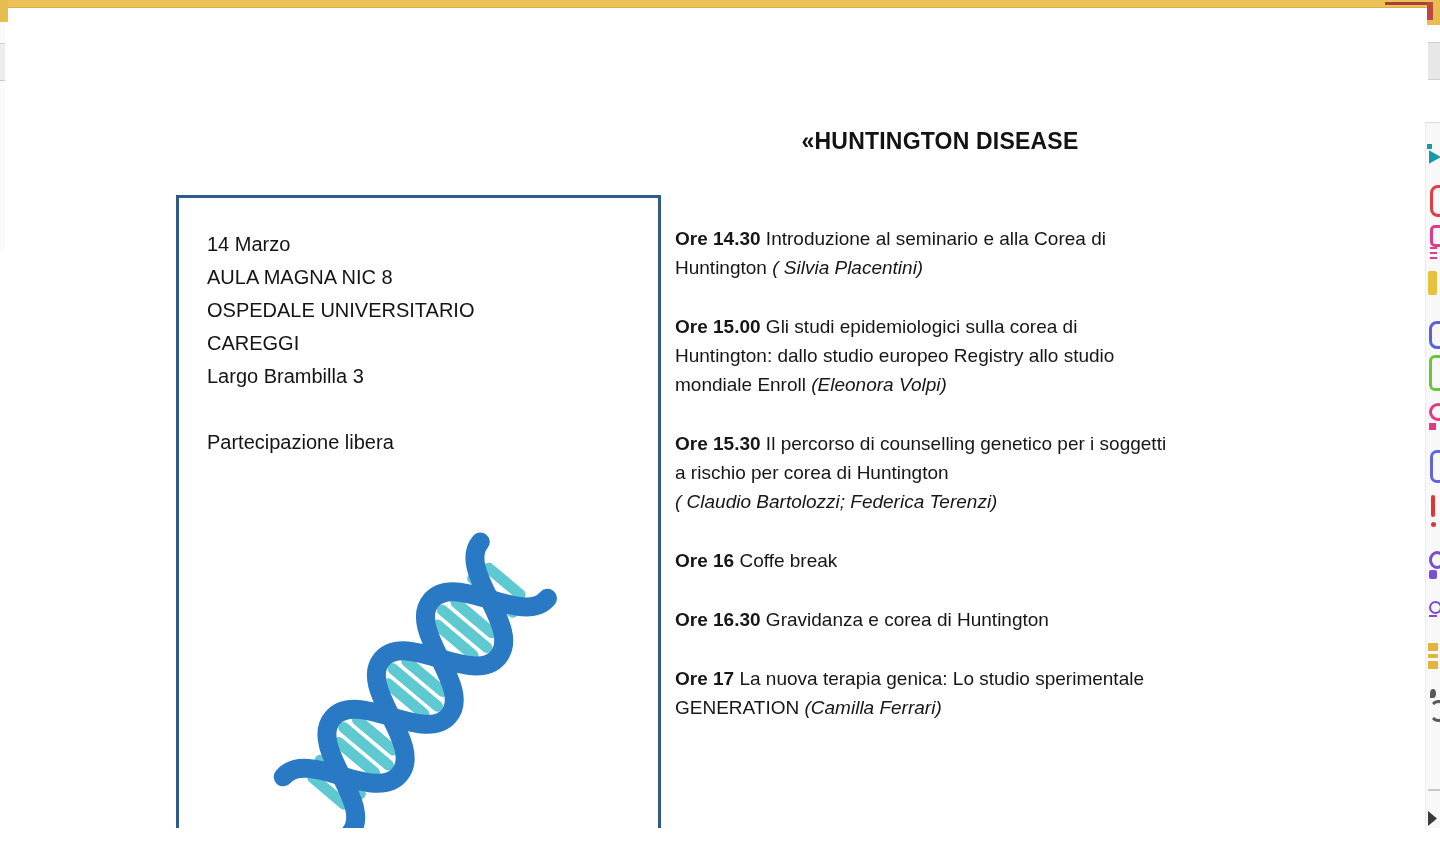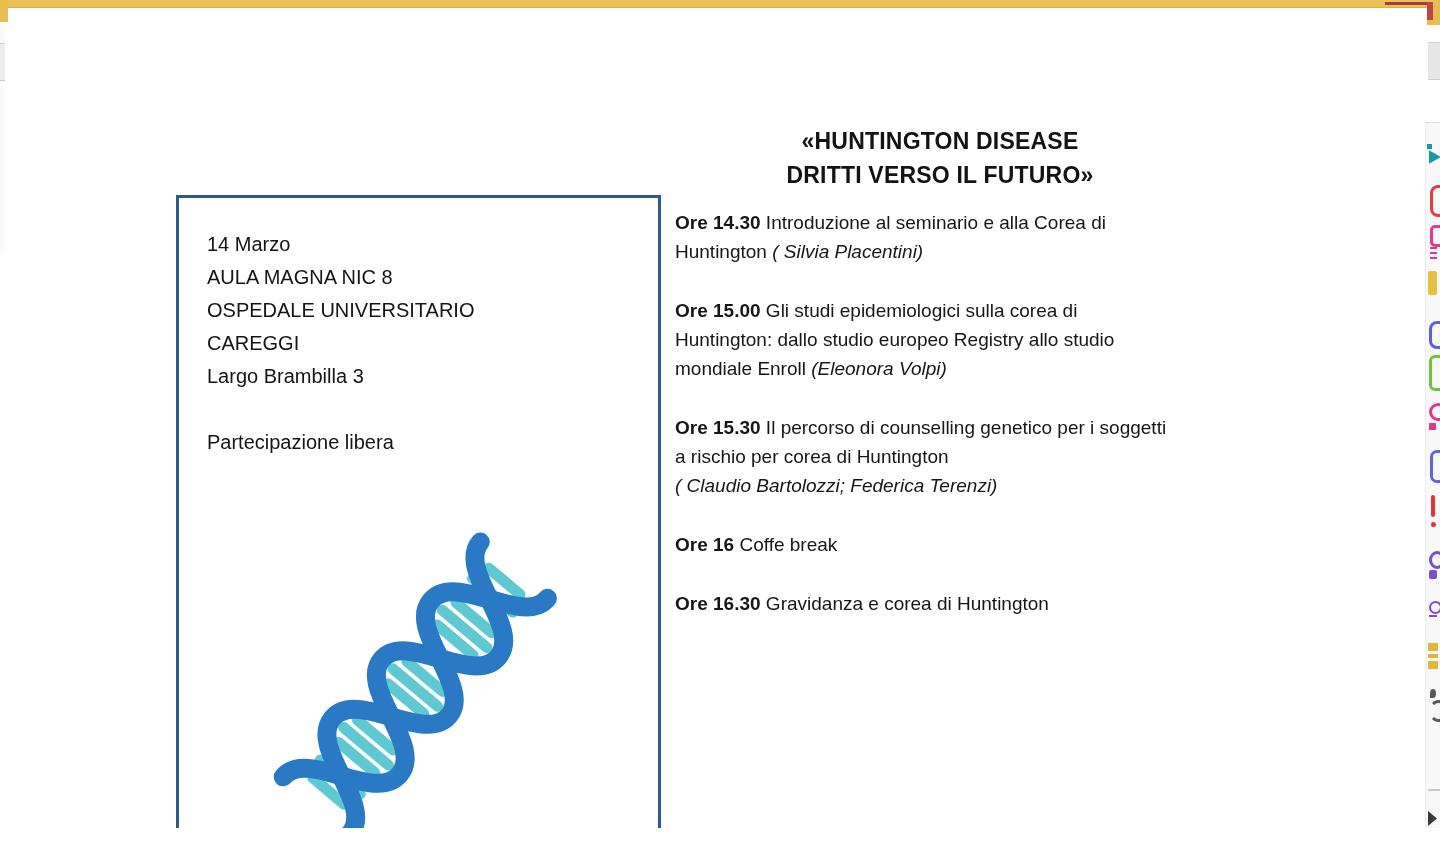--- a/index.html
+++ b/index.html
@@ -50,21 +50,21 @@
 
   
   .title{position:absolute;left:655px;top:124px;width:570px;text-align:center;font-size:23px;font-weight:700;line-height:34px;color:#131313;letter-spacing:.2px;}
 
   
   .info-box{position:absolute;left:176px;top:195px;width:485px;height:643px;border:3px solid #30598c;box-sizing:border-box;background:transparent;z-index:1;}
   .info-text{position:absolute;left:207px;top:228px;width:430px;font-size:20px;font-weight:400;line-height:33px;color:#141414;z-index:2;}
   .info-spacer{height:33px;}
 
   
-  .program{position:absolute;left:675px;top:208px;width:502px;font-size:19px;line-height:29px;color:#161616;}
+  .program{position:absolute;left:675px;top:224px;width:502px;font-size:19px;line-height:29px;color:#161616;}
   .program p{margin:0 0 30px 0;}
   .time{font-weight:700;}
   .speakers{font-style:italic;}
 
   
   .dna{position:absolute;left:190px;top:552px;width:460px;height:260px;overflow:visible;transform:rotate(-50deg) scale(.73);z-index:5;}
 </style>
 </head>
 <body>
 
@@ -105,21 +105,20 @@
     <div class="g-purple-line"></div>
     <div class="g-yellow-eq"></div>
     <div class="g-gray-comma"></div>
     <div class="g-gray-arc"></div>
     <div class="g-gray-line"></div>
     <div class="g-dark-arrow"></div>
   </div>
 
   <div class="title">
     <div>«HUNTINGTON DISEASE</div>
-    <div>DRITTI VERSO IL FUTURO»</div>
   </div>
 
   <div class="info-box"></div>
   <div class="info-text">
     <div>14 Marzo</div>
     <div>AULA MAGNA NIC 8</div>
     <div>OSPEDALE UNIVERSITARIO</div>
     <div>CAREGGI</div>
     <div>Largo Brambilla 3</div>
     <div class="info-spacer"></div>
@@ -133,15 +132,16 @@
       <path stroke="#2a79c4" stroke-width="26" d="M10 190 C62 190 62 70 115 70 C168 70 168 190 220 190 C272 190 272 70 325 70 C378 70 378 190 430 190"></path>
     </g>
   </svg>
 
   <div class="program">
     <p><span class="time">Ore 14.30</span><span> Introduzione al seminario e alla Corea di Huntington </span><span class="speakers">( Silvia Placentini)</span></p>
     <p><span class="time">Ore 15.00</span><span> Gli studi epidemiologici sulla corea di Huntington: dallo studio europeo Registry allo studio mondiale Enroll </span><span class="speakers">(Eleonora Volpi)</span></p>
     <p><span class="time">Ore 15.30</span><span> Il percorso di counselling genetico per i soggetti a rischio per corea di Huntington</span><br><span class="speakers">( Claudio Bartolozzi;  Federica Terenzi)</span></p>
     <p><span class="time">Ore 16</span><span> Coffe break</span></p>
     <p><span class="time">Ore 16.30</span><span> Gravidanza e corea di Huntington</span></p>
+    <p><span class="time">Ore 17</span><span> La nuova terapia genica: Lo studio sperimentale GENERATION   </span><span class="speakers">(Camilla Ferrari)</span></p>
   </div>
 
 </div>
 
 </body></html>

